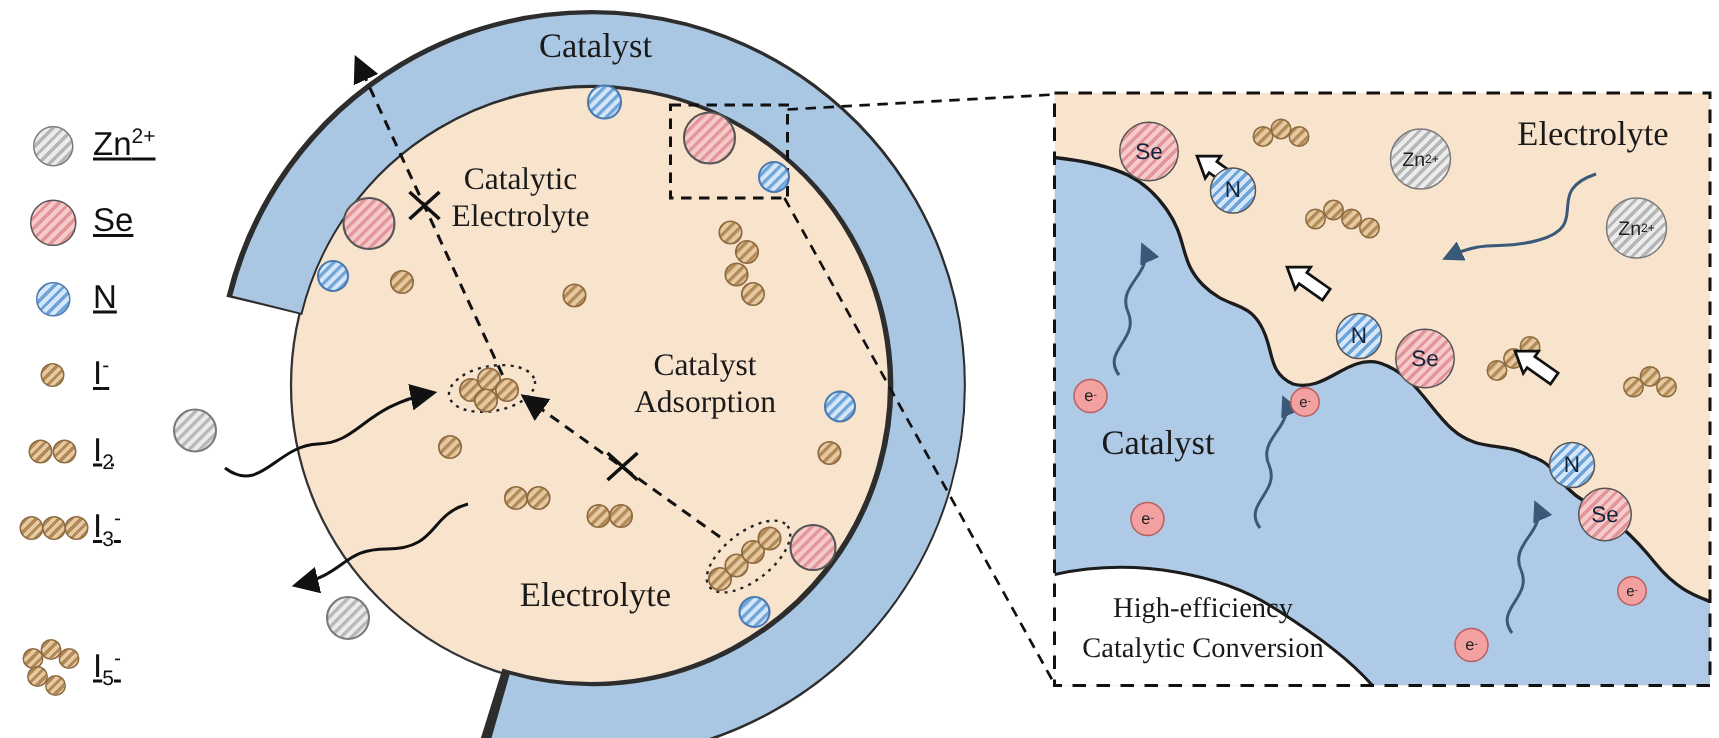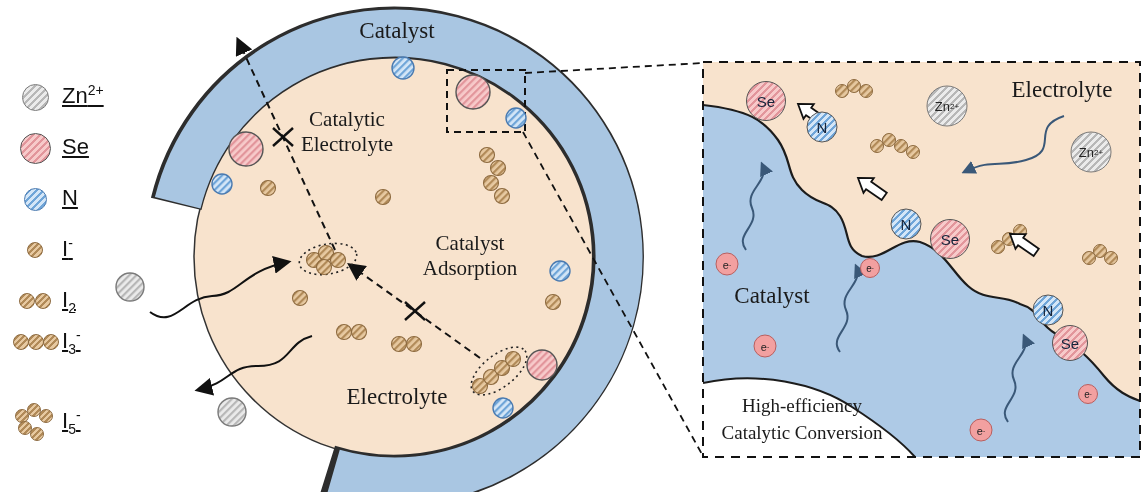--- a/index.html
+++ b/index.html
@@ -199,29 +199,29 @@
     </div>
     <div class="llab"><span>I</span><sub></sub><sup>-</sup></div>
   </div>
   <div class="legend-row" style="top:279px">
     <div class="licon">
       <div class="c c-tan" style="left:9px;top:14px;width:16px;height:16px"></div>
       <div class="c c-tan" style="left:25px;top:14px;width:16px;height:16px"></div>
     </div>
     <div class="llab"><span>I</span><sub>2</sub><sup></sup></div>
   </div>
-  <div class="legend-row" style="top:320px">
+  <div class="legend-row" style="top:330px">
     <div class="licon">
       <div class="c c-tan" style="left:3px;top:14px;width:16px;height:16px"></div>
       <div class="c c-tan" style="left:18px;top:14px;width:16px;height:16px"></div>
       <div class="c c-tan" style="left:33px;top:14px;width:16px;height:16px"></div>
     </div>
     <div class="llab"><span>I</span><sub>3</sub><sup>-</sup></div>
   </div>
-  <div class="legend-row" style="top:400px">
+  <div class="legend-row" style="top:423px">
     <div class="licon">
       <div class="c c-tan" style="left:5px;top:9px;width:14px;height:14px"></div>
       <div class="c c-tan" style="left:17px;top:3px;width:14px;height:14px"></div>
       <div class="c c-tan" style="left:29px;top:9px;width:14px;height:14px"></div>
       <div class="c c-tan" style="left:8px;top:21px;width:14px;height:14px"></div>
       <div class="c c-tan" style="left:20px;top:27px;width:14px;height:14px"></div>
     </div>
     <div class="llab"><span>I</span><sub>5</sub><sup>-</sup></div>
   </div>
 </div>

